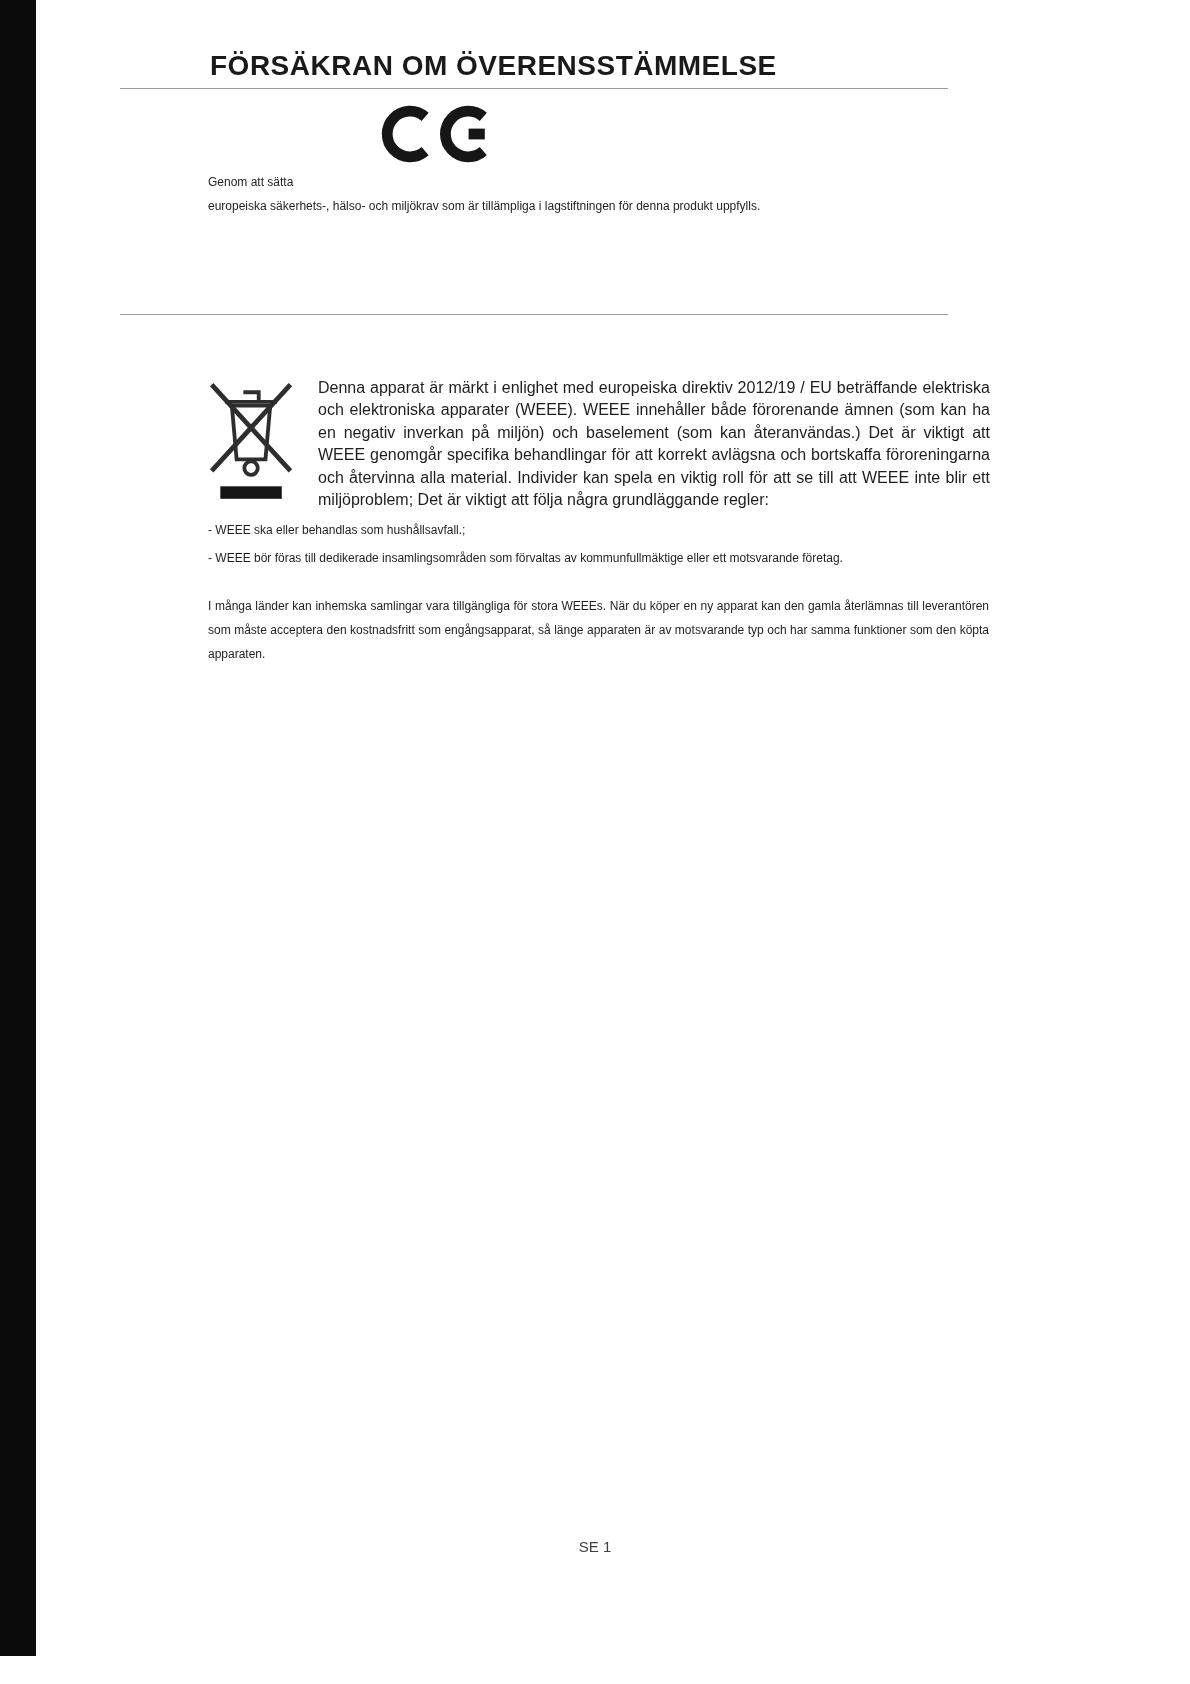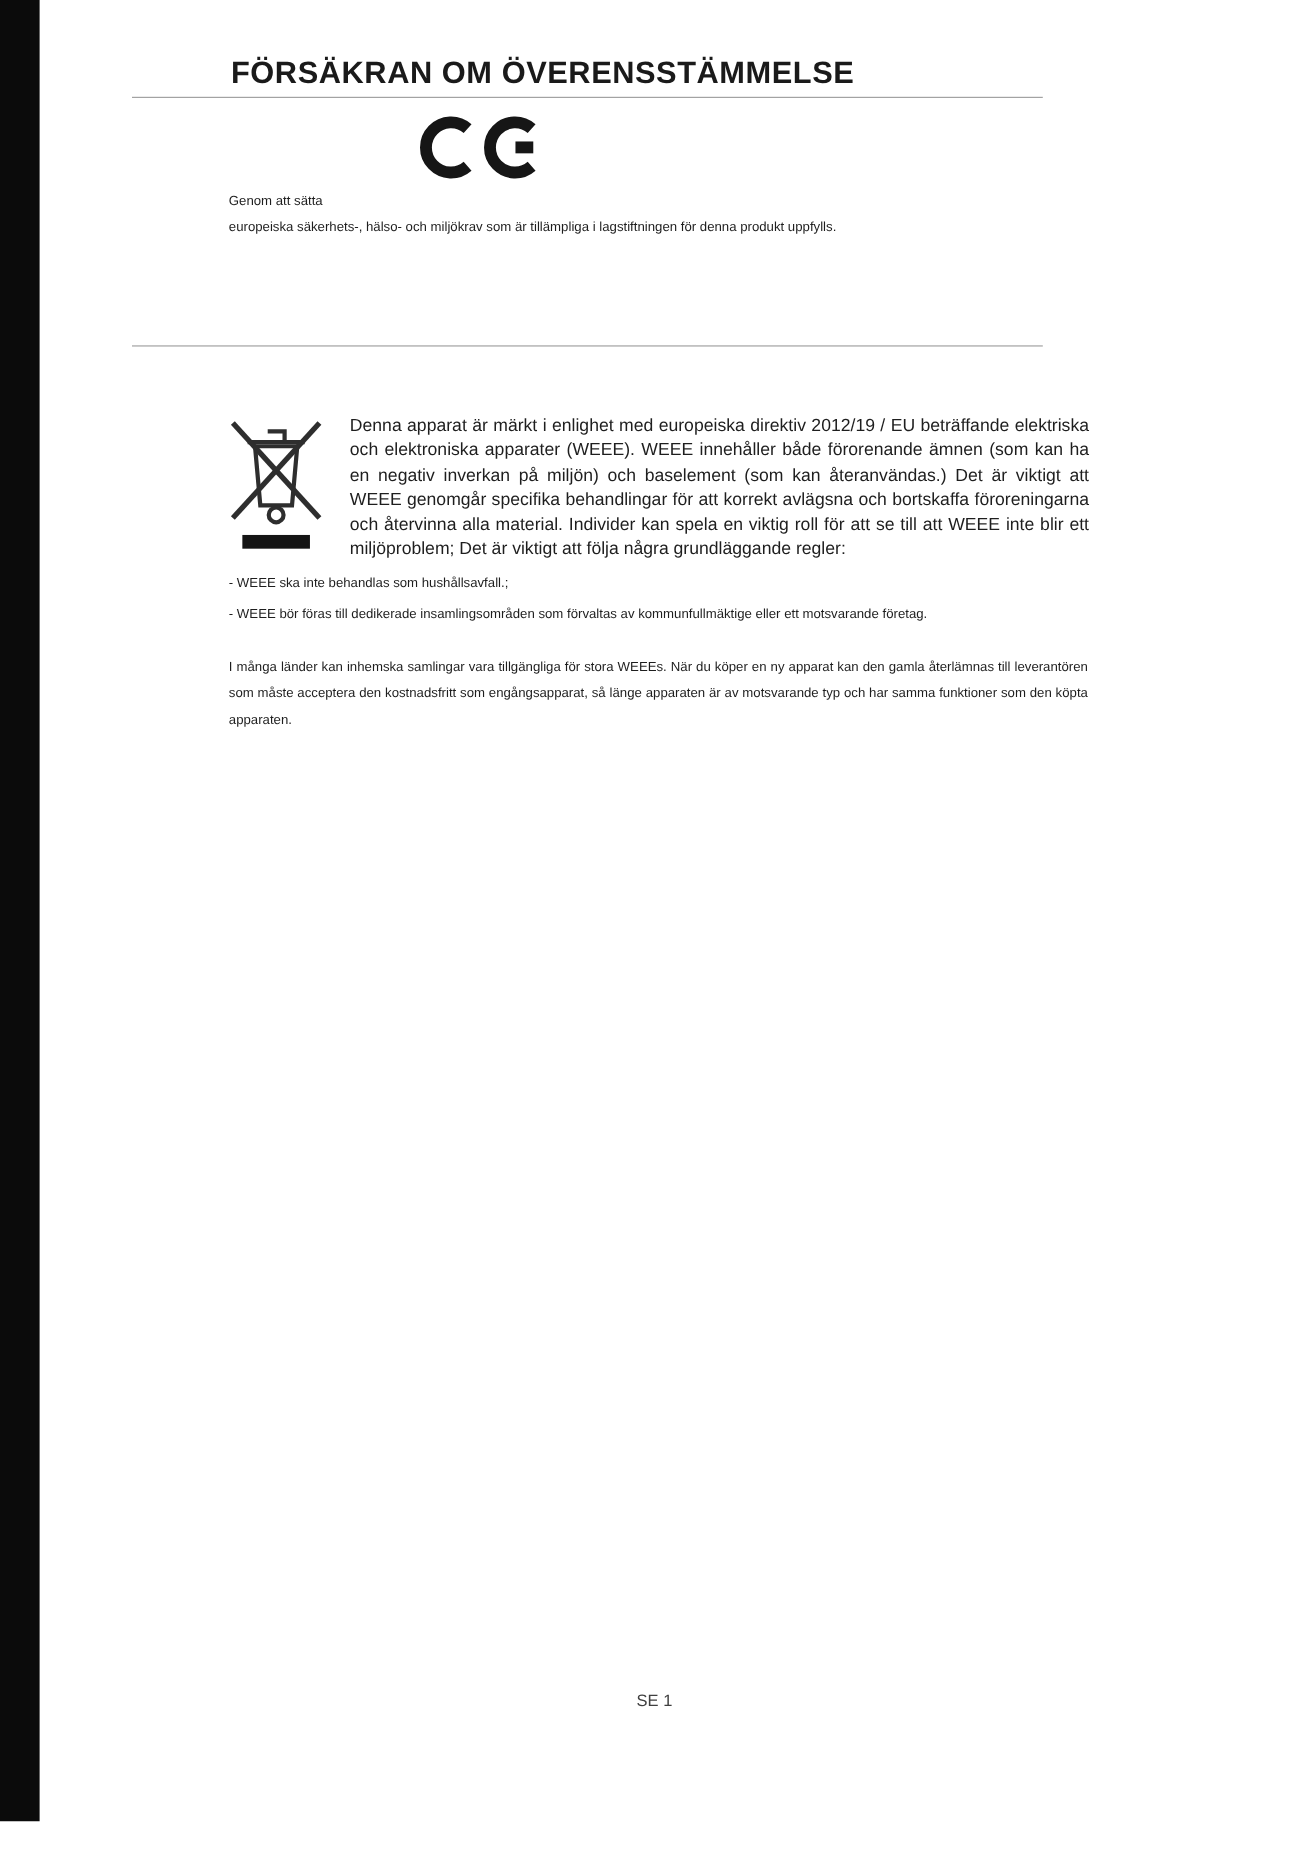--- a/index.html
+++ b/index.html
@@ -157,19 +157,19 @@
           <path d="M 8 6 L 90 96" stroke-width="5"></path>
           <path d="M 90 6 L 8 96" stroke-width="5"></path>
         </g>
 
         <rect x="17" y="112" width="64" height="13" fill="#141414"></rect>
       </svg>
     </div>
     <p class="weee-para">Denna apparat är märkt i enlighet med europeiska direktiv 2012/19 / EU beträffande elektriska och elektroniska apparater (WEEE). WEEE innehåller både förorenande ämnen (som kan ha en negativ inverkan på miljön) och baselement (som kan återanvändas.) Det är viktigt att WEEE genomgår specifika behandlingar för att korrekt avlägsna och bortskaffa föroreningarna och återvinna alla material. Individer kan spela en viktig roll för att se till att WEEE inte blir ett miljöproblem; Det är viktigt att följa några grundläggande regler:</p>
   </div>
 
-  <p class="para bullet-1">- WEEE ska inte behandlas som hushållsavfall.;</p>
+  <p class="para bullet-1">- WEEE ska eller behandlas som hushållsavfall.;</p>
   <p class="para bullet-2">- WEEE bör föras till dedikerade insamlingsområden som förvaltas av kommunfullmäktige eller ett motsvarande företag.</p>
   <p class="para closing-para">I många länder kan inhemska samlingar vara tillgängliga för stora WEEEs. När du köper en ny apparat kan den gamla återlämnas till leverantören som måste acceptera den kostnadsfritt som engångsapparat, så länge apparaten är av motsvarande typ och har samma funktioner som den köpta apparaten.</p>
 
   <div class="footer">SE 1</div>
 
 </div>
 
 </body></html>

